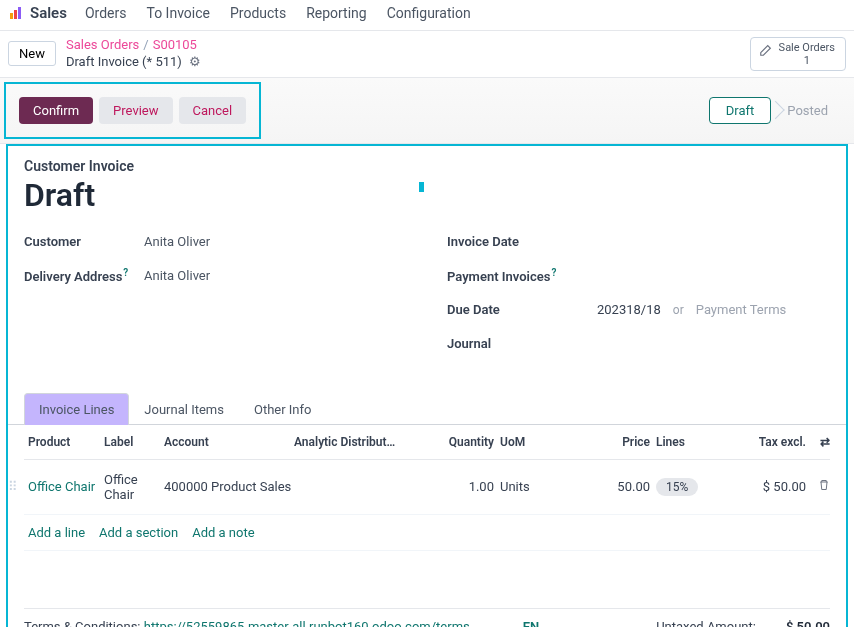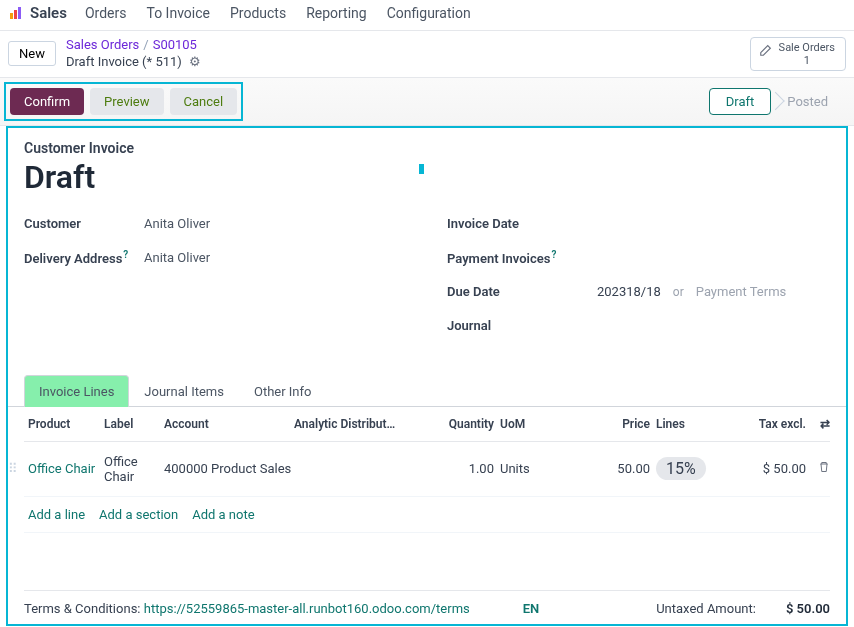--- a/index.html
+++ b/index.html
@@ -8,31 +8,31 @@
 .topbar { display: flex; align-items: center; padding: 4px 8px 8px 8px; gap: 18px; border-bottom: 1px solid #e5e7eb; }
 .brand { display: flex; align-items: center; gap: 6px; font-weight: 600; font-size: 15px; color: #374151; }
 .brand-icon { width: 16px; height: 16px; }
 .topnav { display: flex; gap: 20px; }
 .topnav a { color: #4b5563; text-decoration: none; font-size: 14px; cursor: pointer; }
 
 .subbar { display: flex; align-items: center; padding: 6px 8px; justify-content: space-between; }
 .subbar-left { display: flex; align-items: center; gap: 10px; }
 .new-btn { border: 1px solid #cbd5e1; background: #fff; padding: 4px 10px; font-size: 13px; cursor: pointer; border-radius: 3px; }
 .crumbs { font-size: 13px; line-height: 1.3; }
-.crumbs .link { color: #6d28d9; cursor: pointer; }
+.crumbs .link { color: #ec4899; cursor: pointer; }
 .crumbs .sep { color: #94a3b8; margin: 0 4px; }
 .crumbs .gear { color: #6b7280; margin-left: 4px; }
 .sale-orders-badge { border: 1px solid #cbd5e1; border-radius: 4px; padding: 3px 10px 2px 28px; font-size: 11px; line-height: 1.2; position: relative; text-align: center; color: #4b5563; }
 .sale-orders-badge .icon { position: absolute; left: 8px; top: 5px; }
 
 .actionbar { display: flex; align-items: center; justify-content: space-between; padding: 10px 10px 10px 8px; background: linear-gradient(#fafafa,#f5f5f5); border-top: 1px solid #e5e7eb; border-bottom: 1px solid #e5e7eb; }
-.action-buttons { display: flex; gap: 6px; border: 2px solid #06b6d4; padding: 4px; margin: -6px 0 -6px -4px; }
+.action-buttons { display: flex; gap: 6px; border: 2px solid #06b6d4; padding: 13px; margin: -6px 0 -6px -4px; }
 .btn { padding: 6px 14px; border-radius: 4px; font-size: 13px; cursor: pointer; border: none; }
 .btn-confirm { background: #6d2a52; color: #fff; }
-.btn-secondary { background: #e5e7eb; color: #4d7c0f; }
+.btn-secondary { background: #e5e7eb; color: #be185d; }
 .status-pills { display: flex; align-items: center; }
 .pill { padding: 5px 16px; font-size: 13px; position: relative; }
 .pill-draft { border: 1px solid #0f766e; color: #0f766e; border-radius: 4px; background: #fff; z-index: 2; }
 .pill-posted { color: #9ca3af; padding-left: 22px; margin-left: -6px; }
 .pill-posted::before { content: ''; position: absolute; left: 4px; top: 50%; width: 12px; height: 12px; border-top: 1px solid #cbd5e1; border-right: 1px solid #cbd5e1; transform: translateY(-50%) rotate(45deg); }
 
 .form-area { border: 2px solid #06b6d4; margin: 0 6px; padding: 12px 16px 0 16px; position: relative; }
 .form-title-small { font-size: 14px; font-weight: 600; color: #374151; margin-bottom: 2px; }
 .form-title-big { font-size: 32px; font-weight: 600; color: #1f2937; margin-bottom: 18px; }
 .cursor-indicator { position: absolute; left: 411px; top: 36px; width: 5px; height: 10px; background: #06b6d4; }
@@ -42,38 +42,38 @@
 .field-row { display: flex; align-items: center; margin-bottom: 14px; min-height: 20px; }
 .field-label { width: 120px; font-size: 13px; font-weight: 600; color: #374151; position: relative; }
 .field-label .help { color: #0f766e; font-size: 10px; vertical-align: super; margin-left: 1px; }
 .field-value { font-size: 13px; color: #4b5563; }
 .field-multi { display: flex; align-items: center; gap: 12px; font-size: 13px; }
 .or-in { color: #9ca3af; font-size: 12px; }
 .field-placeholder { color: #9ca3af; }
 
 .tabs { display: flex; border-bottom: 1px solid #d1d5db; margin: 0 -16px; padding: 0 16px; }
 .tab { padding: 8px 14px; font-size: 13px; color: #4b5563; cursor: pointer; border: 1px solid transparent; border-bottom: none; position: relative; top: 1px; }
-.tab.active { border-color: #d1d5db; background: #86efac; border-radius: 4px 4px 0 0; }
+.tab.active { border-color: #d1d5db; background: #c4b5fd; border-radius: 4px 4px 0 0; }
 
 .grid { width: 100%; }
 .grid-header { display: flex; padding: 10px 0; font-size: 12px; font-weight: 600; color: #374151; border-bottom: 1px solid #e5e7eb; }
 .grid-row { display: flex; padding: 12px 0; font-size: 13px; align-items: center; border-bottom: 1px solid #f1f5f9; position: relative; }
 .drag-handle { position: absolute; left: -16px; color: #cbd5e1; cursor: grab; }
 .col-product { width: 80px; padding-left: 4px; }
 .col-label { width: 60px; }
 .col-account { width: 130px; }
 .col-analytic { width: 130px; }
 .col-qty { width: 70px; text-align: right; }
 .col-uom { width: 60px; margin-left: 6px; }
 .col-price { width: 90px; text-align: right; }
 .col-taxes { width: 60px; margin-left: 6px; }
 .col-taxexcl { width: 90px; text-align: right; }
 .col-actions { width: 24px; text-align: right; }
 .product-link { color: #0f766e; cursor: pointer; }
-.tax-badge { background: #e5e7eb; border-radius: 999px; padding: 2px 10px; font-size: 16px; }
+.tax-badge { background: #e5e7eb; border-radius: 999px; padding: 2px 10px; font-size: 12px; }
 .trash-icon { color: #6b7280; cursor: pointer; }
 .expand-icon { color: #374151; }
 
 .line-actions { display: flex; gap: 14px; padding: 10px 4px; font-size: 13px; border-bottom: 1px solid #f1f5f9; }
 .line-actions span { color: #0f766e; cursor: pointer; }
 .spacer-row { height: 58px; border-bottom: 1px solid #e5e7eb; }
 
 .footer-row { display: flex; align-items: flex-start; padding: 10px 0 8px 0; font-size: 13px; }
 .terms { flex: 1; }
 .terms a { color: #0f766e; text-decoration: none; }

